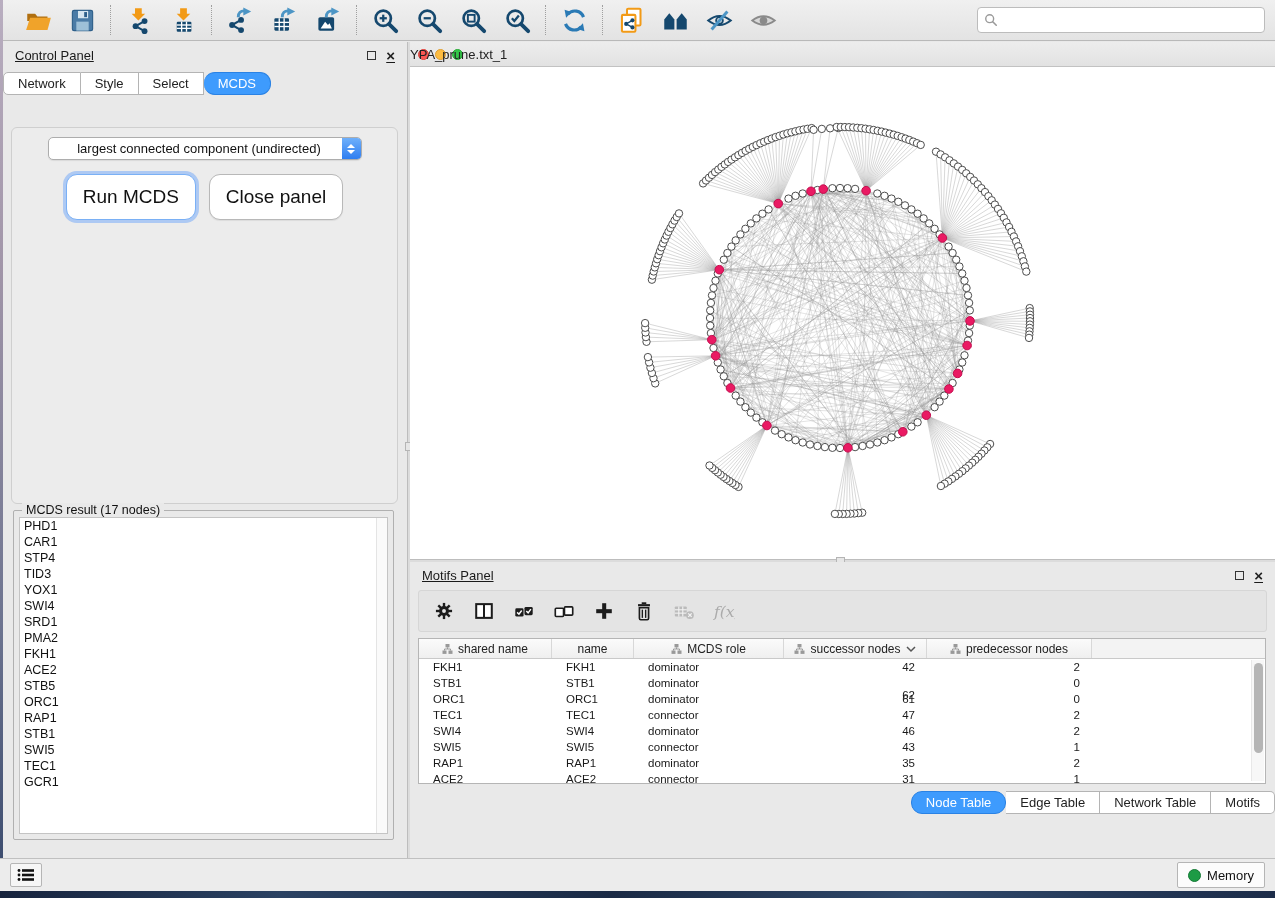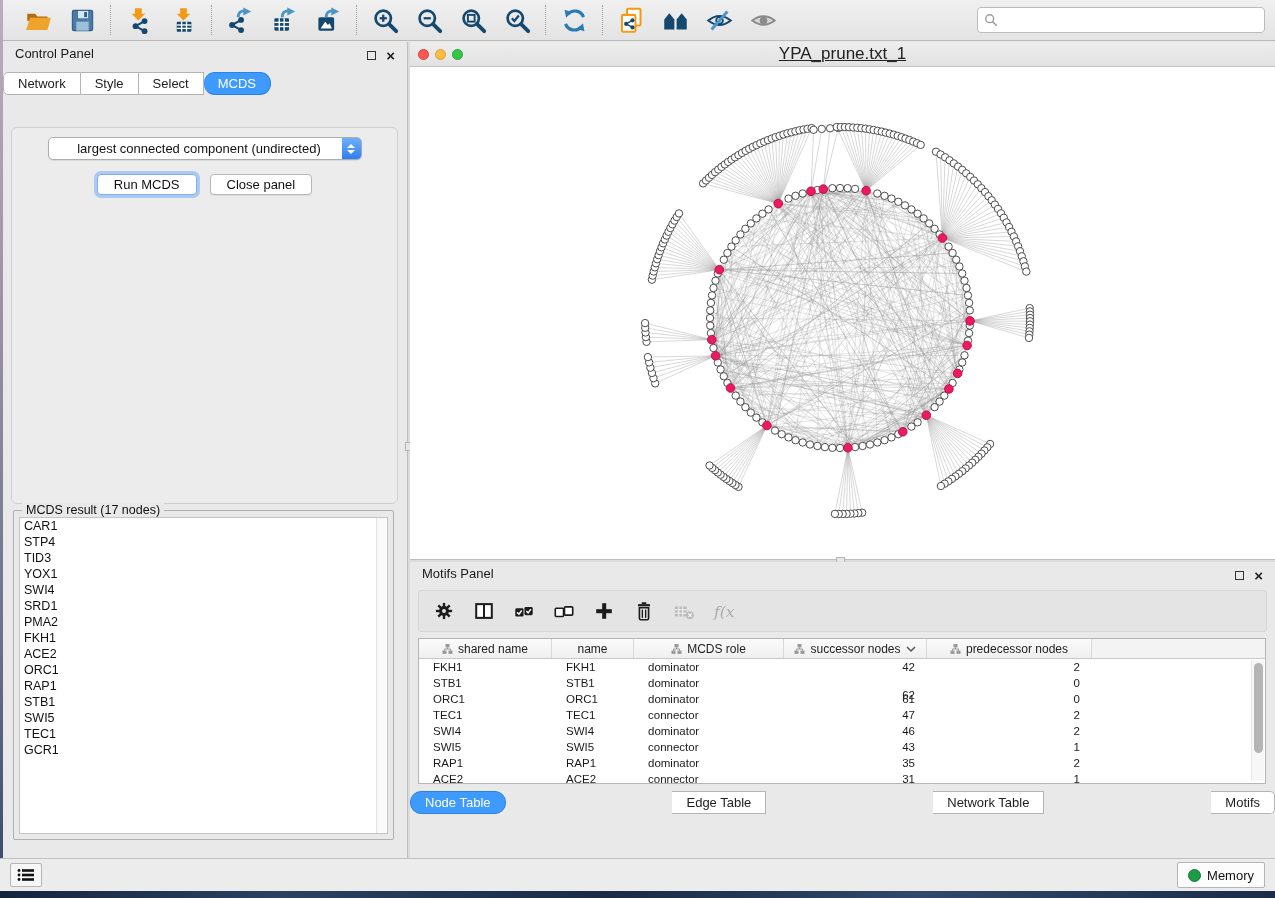--- a/index.html
+++ b/index.html
@@ -22,21 +22,21 @@
   .searchbox input { border:none; outline:none; flex:1; font-size:12px; background:transparent; }
 
   
   .left-strip { position:absolute; left:0; top:0; bottom:7px; width:3px;
     background:linear-gradient(#b9aec0,#a195a8 30%,#6d7490 70%,#37486b); }
   .desktop-strip { position:absolute; left:0; right:0; bottom:0; height:7px;
     background:linear-gradient(90deg,#16233d,#2b4263 22%,#1a2a45 48%,#30496b 72%,#1c2c49); }
 
   
   .control-panel { position:absolute; left:3px; top:42px; width:404px; bottom:40px; background:#e9e9e9; }
-  .panel-header { height:26px; display:flex; padding:4px 12px; font-size:13px; color:#1a1a1a; }
+  .panel-header { height:26px; display:flex; align-items:center; padding:4px 12px; font-size:13px; color:#1a1a1a;text-decoration:underline; }
   .panel-header .ph-title { flex:1; }
   .panel-icons { display:flex; align-items:center; gap:10px; }
   .float-glyph { width:9px; height:9px; border:1.5px solid #333; display:inline-block; }
   .close-glyph { font-size:15px; font-weight:bold; color:#222; line-height:9px; }
   .ctab-row { display:flex; justify-content:flex-start; margin-top:4px; position:relative; z-index:2; }
   .seg-tab { background:#fff; border:1px solid #b4b4b4; border-left-width:0; padding:3px 14px;
     font-size:13px; color:#222; }
   .seg-tab:first-child { border-left-width:1px; border-radius:5px 0 0 5px; }
   .seg-tab:last-child { border-radius:0 5px 5px 0; }
   .seg-tab.active { background:#3e9bfd; border-color:#2a82e4; color:#fff; border-radius:11px; }
@@ -45,22 +45,22 @@
   .opt-label { text-align:center; margin-top:24px; font-size:13px; color:#111; }
   .dropdown { margin:9px auto 0; width:314px; height:23px; background:#fff; border:1px solid #adadad;
     border-radius:5px; display:flex; align-items:center; overflow:hidden;
     box-shadow:0 1px 1px rgba(0,0,0,.08); }
   .dropdown .dd-text { flex:1; font-size:13px; color:#111; text-align:center; padding-left:8px; }
   .dd-stepper { width:19px; align-self:stretch; background:linear-gradient(#6fb0fb,#2f7ef0);
     display:flex; flex-direction:column; align-items:center; justify-content:center; gap:2px; }
   .tri-up { width:0; height:0; border-left:4px solid transparent; border-right:4px solid transparent; border-bottom:4px solid #fff; }
   .tri-down { width:0; height:0; border-left:4px solid transparent; border-right:4px solid transparent; border-top:4px solid #fff; }
   .btn-row { display:flex; justify-content:center; gap:13px; margin-top:14px; }
-  .mac-btn { background:#fff; border:1px solid #b8b8b8; border-radius:4px; padding:2px 16px;
-    font-size:13px; color:#111; box-shadow:0 1px 1px rgba(0,0,0,.07); }
+  .mac-btn { background:#fff; border:1px solid #b8b8b8; border-radius:11px; padding:11px 16px;
+    font-size:19px; color:#111; box-shadow:0 1px 1px rgba(0,0,0,.07); }
   .mac-btn.focused { border-color:#7ab0f5; box-shadow:0 0 0 3px rgba(110,165,250,.5); }
 
   .result-box { position:absolute; left:10px; right:13px; top:468px; bottom:18px;
     border:1px solid #b0b0b0; border-radius:2px; }
   .result-legend { position:absolute; top:-8px; left:8px; background:#e9e9e9; padding:0 4px;
     font-size:12.5px; color:#111; }
   .result-list { position:absolute; inset:6px 5px 5px 5px; background:#fff; border:1px solid #c4c4c4;
     overflow:hidden; }
   .result-scroll { position:absolute; right:0; top:0; bottom:0; width:11px; background:#fafafa; border-left:1px solid #e4e4e4; }
   .result-item { font-size:12.5px; color:#111; line-height:16px; padding-left:4px; }
@@ -73,41 +73,41 @@
 
   
   .net-window { position:absolute; left:410px; top:42px; right:0; height:517px; background:#fff; }
   .net-titlebar { height:25px; background:linear-gradient(#ededed,#e2e2e2); border-bottom:1px solid #c2c2c2;
     display:flex; align-items:center; padding:0 8px; position:relative; }
   .lights { display:flex; gap:6px; }
   .light { width:11px; height:11px; border-radius:50%; }
   .light.red { background:#fc5753; border:1px solid #df3e38; }
   .light.yellow { background:#fdbc40; border:1px solid #de9f34; }
   .light.green { background:#33c748; border:1px solid #27aa35; }
-  .net-title { position:absolute; left:0; right:0; text-align:center; font-size:17px; color:#222;text-decoration:underline; }
+  .net-title { position:absolute; left:0; right:0; font-size:13px; color:#222; }
   .net-canvas { position:relative; height:492px; background:#fff; overflow:hidden; }
 
   
   .table-panel { position:absolute; left:410px; right:0; top:562px; bottom:40px; background:#e9e9e9; }
   .tp-toolbar { margin:2px 8px 0 8px; height:42px; background:#e4e4e4; border:1px solid #d6d6d6;
     border-radius:3px; display:flex; align-items:center; gap:18px; padding:0 14px; }
   .tp-btn { display:flex; align-items:center; justify-content:center; }
   .tp-btn svg { width:22px; height:22px; }
   .table-wrap { position:absolute; left:8px; right:9px; top:76px; bottom:74px; background:#fff;
     border:1px solid #b5b5b5; overflow:hidden; }
   .thead { display:flex; height:20px; background:#f3f3f3; border-bottom:1px solid #c9c9c9; }
   .th { display:flex; align-items:center; justify-content:center; gap:5px; font-size:12px; color:#222;
     border-right:1px solid #d8d8d8; background:linear-gradient(#fbfbfb,#efefef); }
   .trow { display:flex; height:16px; align-items:center; }
   .td { font-size:11.5px; color:#1a1a1a; overflow:hidden; white-space:nowrap; }
   .td.left { padding-left:14px; text-align:left; }
   .td.right { padding-right:12px; text-align:right; }
   .table-scrollbar { position:absolute; right:1px; top:21px; bottom:2px; width:13px; background:#f7f7f7; border-left:1px solid #e8e8e8; }
   .table-thumb { position:absolute; left:2px; top:3px; width:9px; height:90px; background:#b5b5b5; border-radius:5px; }
-  .tp-tabs { position:absolute; left:0; right:0; bottom:44px; display:flex; justify-content:space-between;gap:11px; }
+  .tp-tabs { position:absolute; left:0; right:0; bottom:44px; display:flex; justify-content:flex-end; }
 
   
   .status-bar { position:absolute; left:0; right:0; bottom:7px; height:33px; background:#ececec;
     border-top:1px solid #c0c0c0; display:flex; align-items:center; padding:0 10px; }
   .list-btn { width:32px; height:24px; background:#f6f6f6; border:1px solid #b5b5b5; border-radius:2px;
     display:flex; align-items:center; justify-content:center; }
   .status-spacer { flex:1; }
   .memory-btn { height:26px; background:#fcfcfc; border:1px solid #b5b5b5; border-radius:2px;
     display:flex; align-items:center; gap:6px; padding:0 10px; font-size:13px; color:#111; }
   .mem-dot { width:13px; height:13px; border-radius:50%; background:#1d9b45; border:1px solid #157a35; }
@@ -320,29 +320,31 @@
       </div>
       <div class="btn-row">
         <button class="mac-btn focused">Run MCDS</button>
         <button class="mac-btn">Close panel</button>
       </div>
     </div>
     <div class="result-box">
       <span class="result-legend">MCDS result (17 nodes)</span>
       <div class="result-list" id="result-list">
         <div class="result-scroll"></div>
+      <div class="result-item">PHD1</div>
           <div class="result-item">CAR1</div>
           <div class="result-item">STP4</div>
           <div class="result-item">TID3</div>
           <div class="result-item">YOX1</div>
           <div class="result-item">SWI4</div>
           <div class="result-item">SRD1</div>
           <div class="result-item">PMA2</div>
           <div class="result-item">FKH1</div>
           <div class="result-item">ACE2</div>
+          <div class="result-item">STB5</div>
           <div class="result-item">ORC1</div>
           <div class="result-item">RAP1</div>
           <div class="result-item">STB1</div>
           <div class="result-item">SWI5</div>
           <div class="result-item">TEC1</div>
           <div class="result-item">GCR1</div>
         </div>
     </div>
   </div>
 

